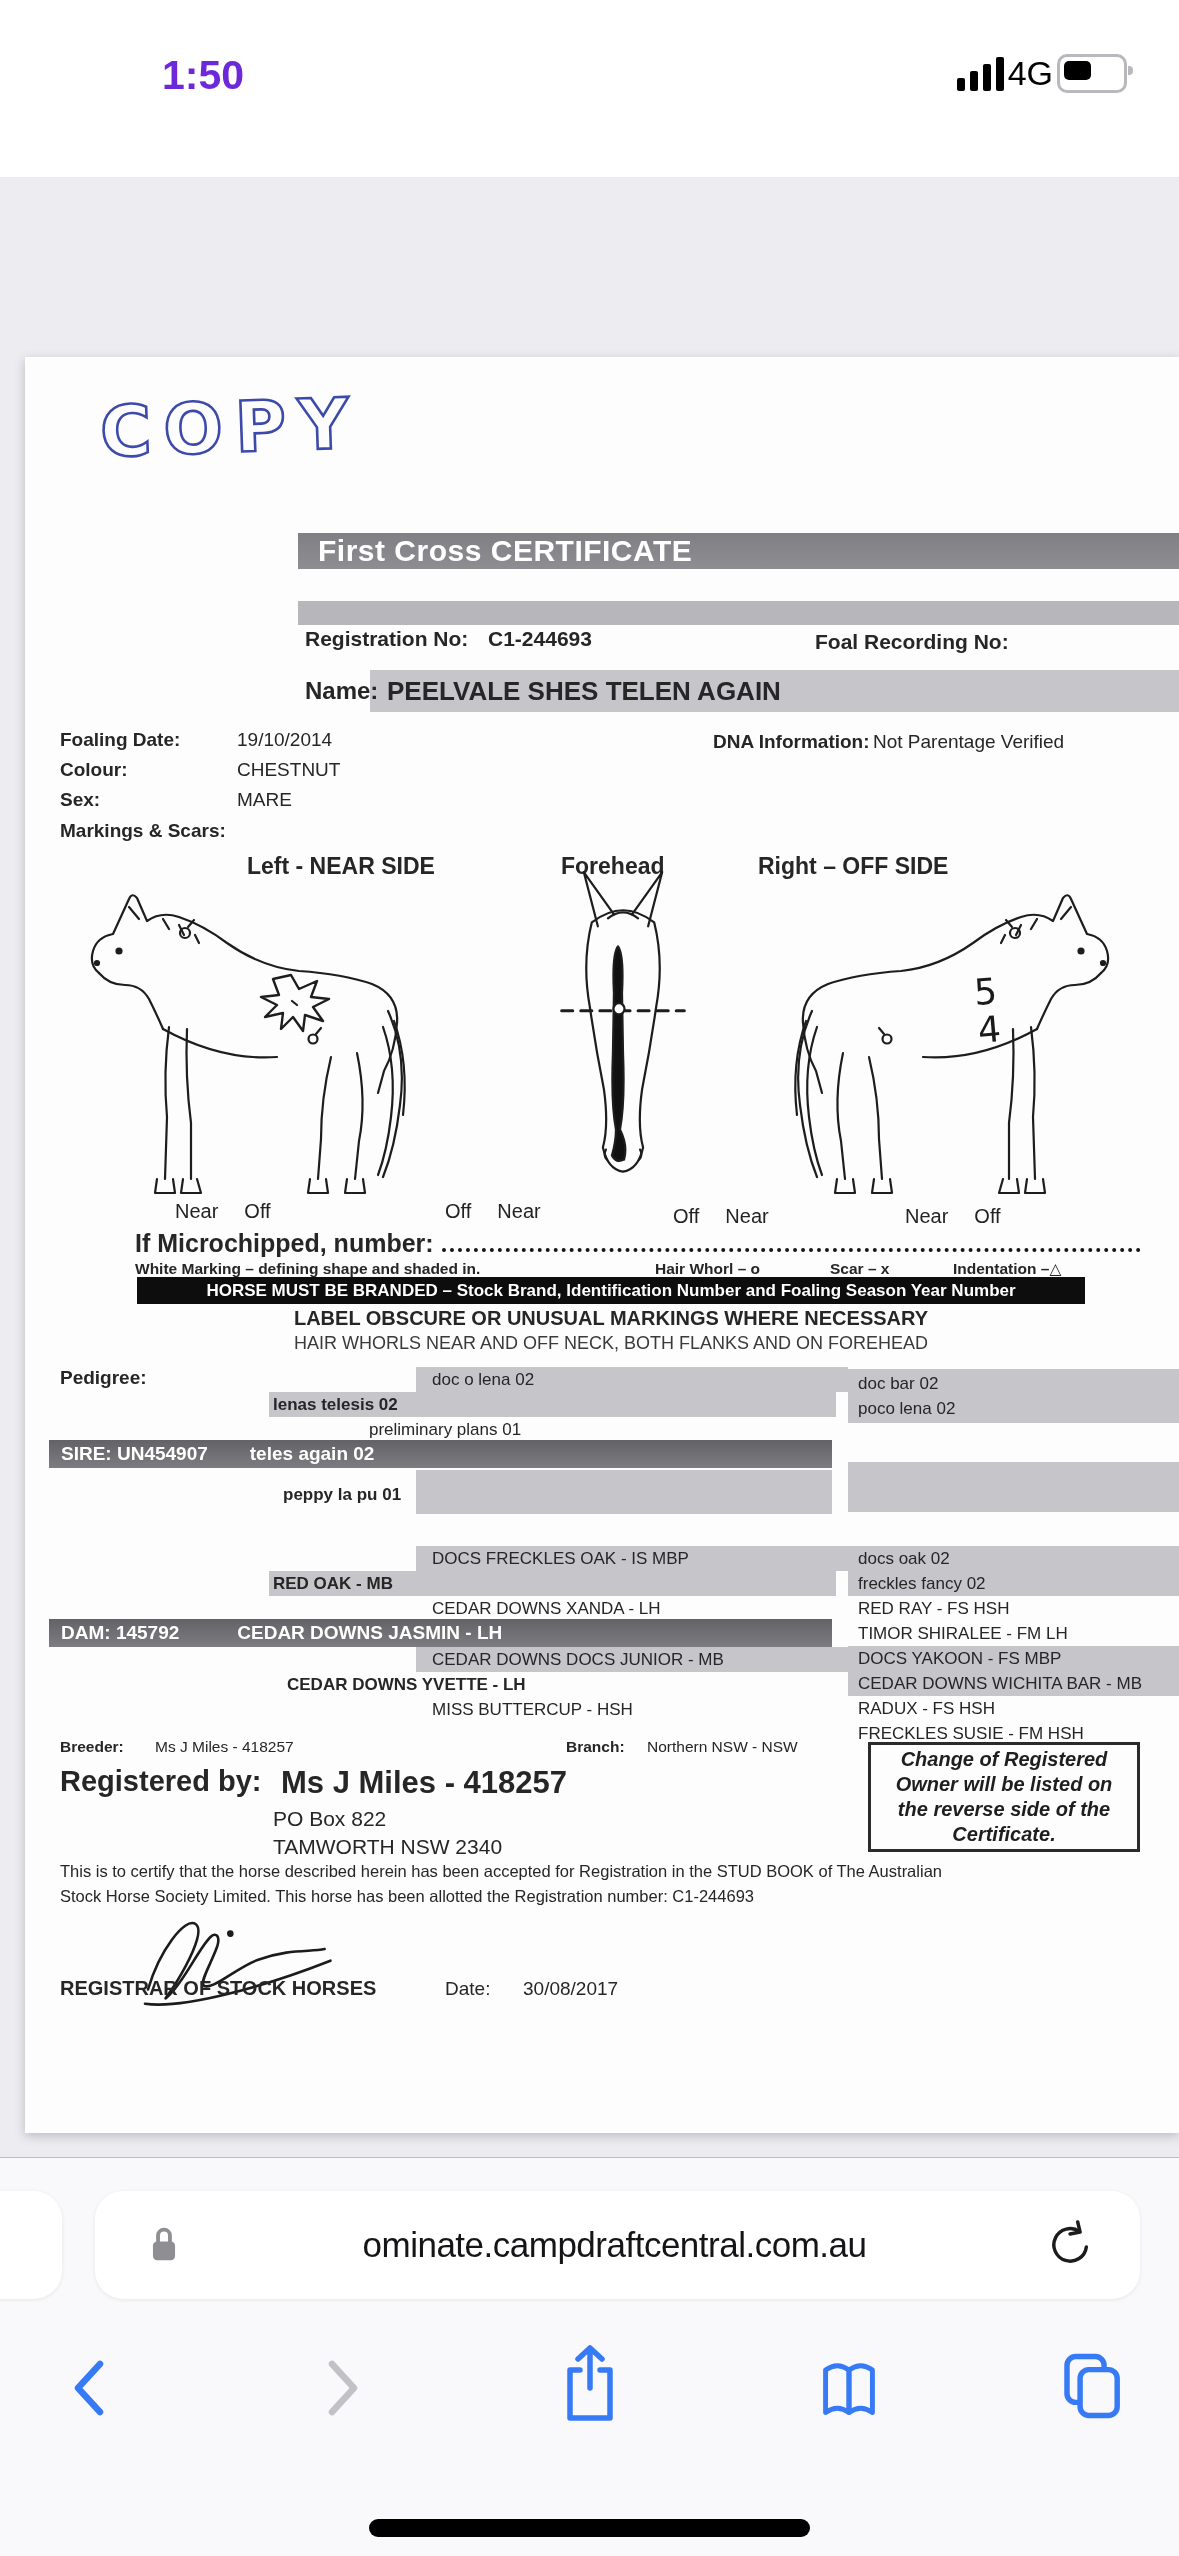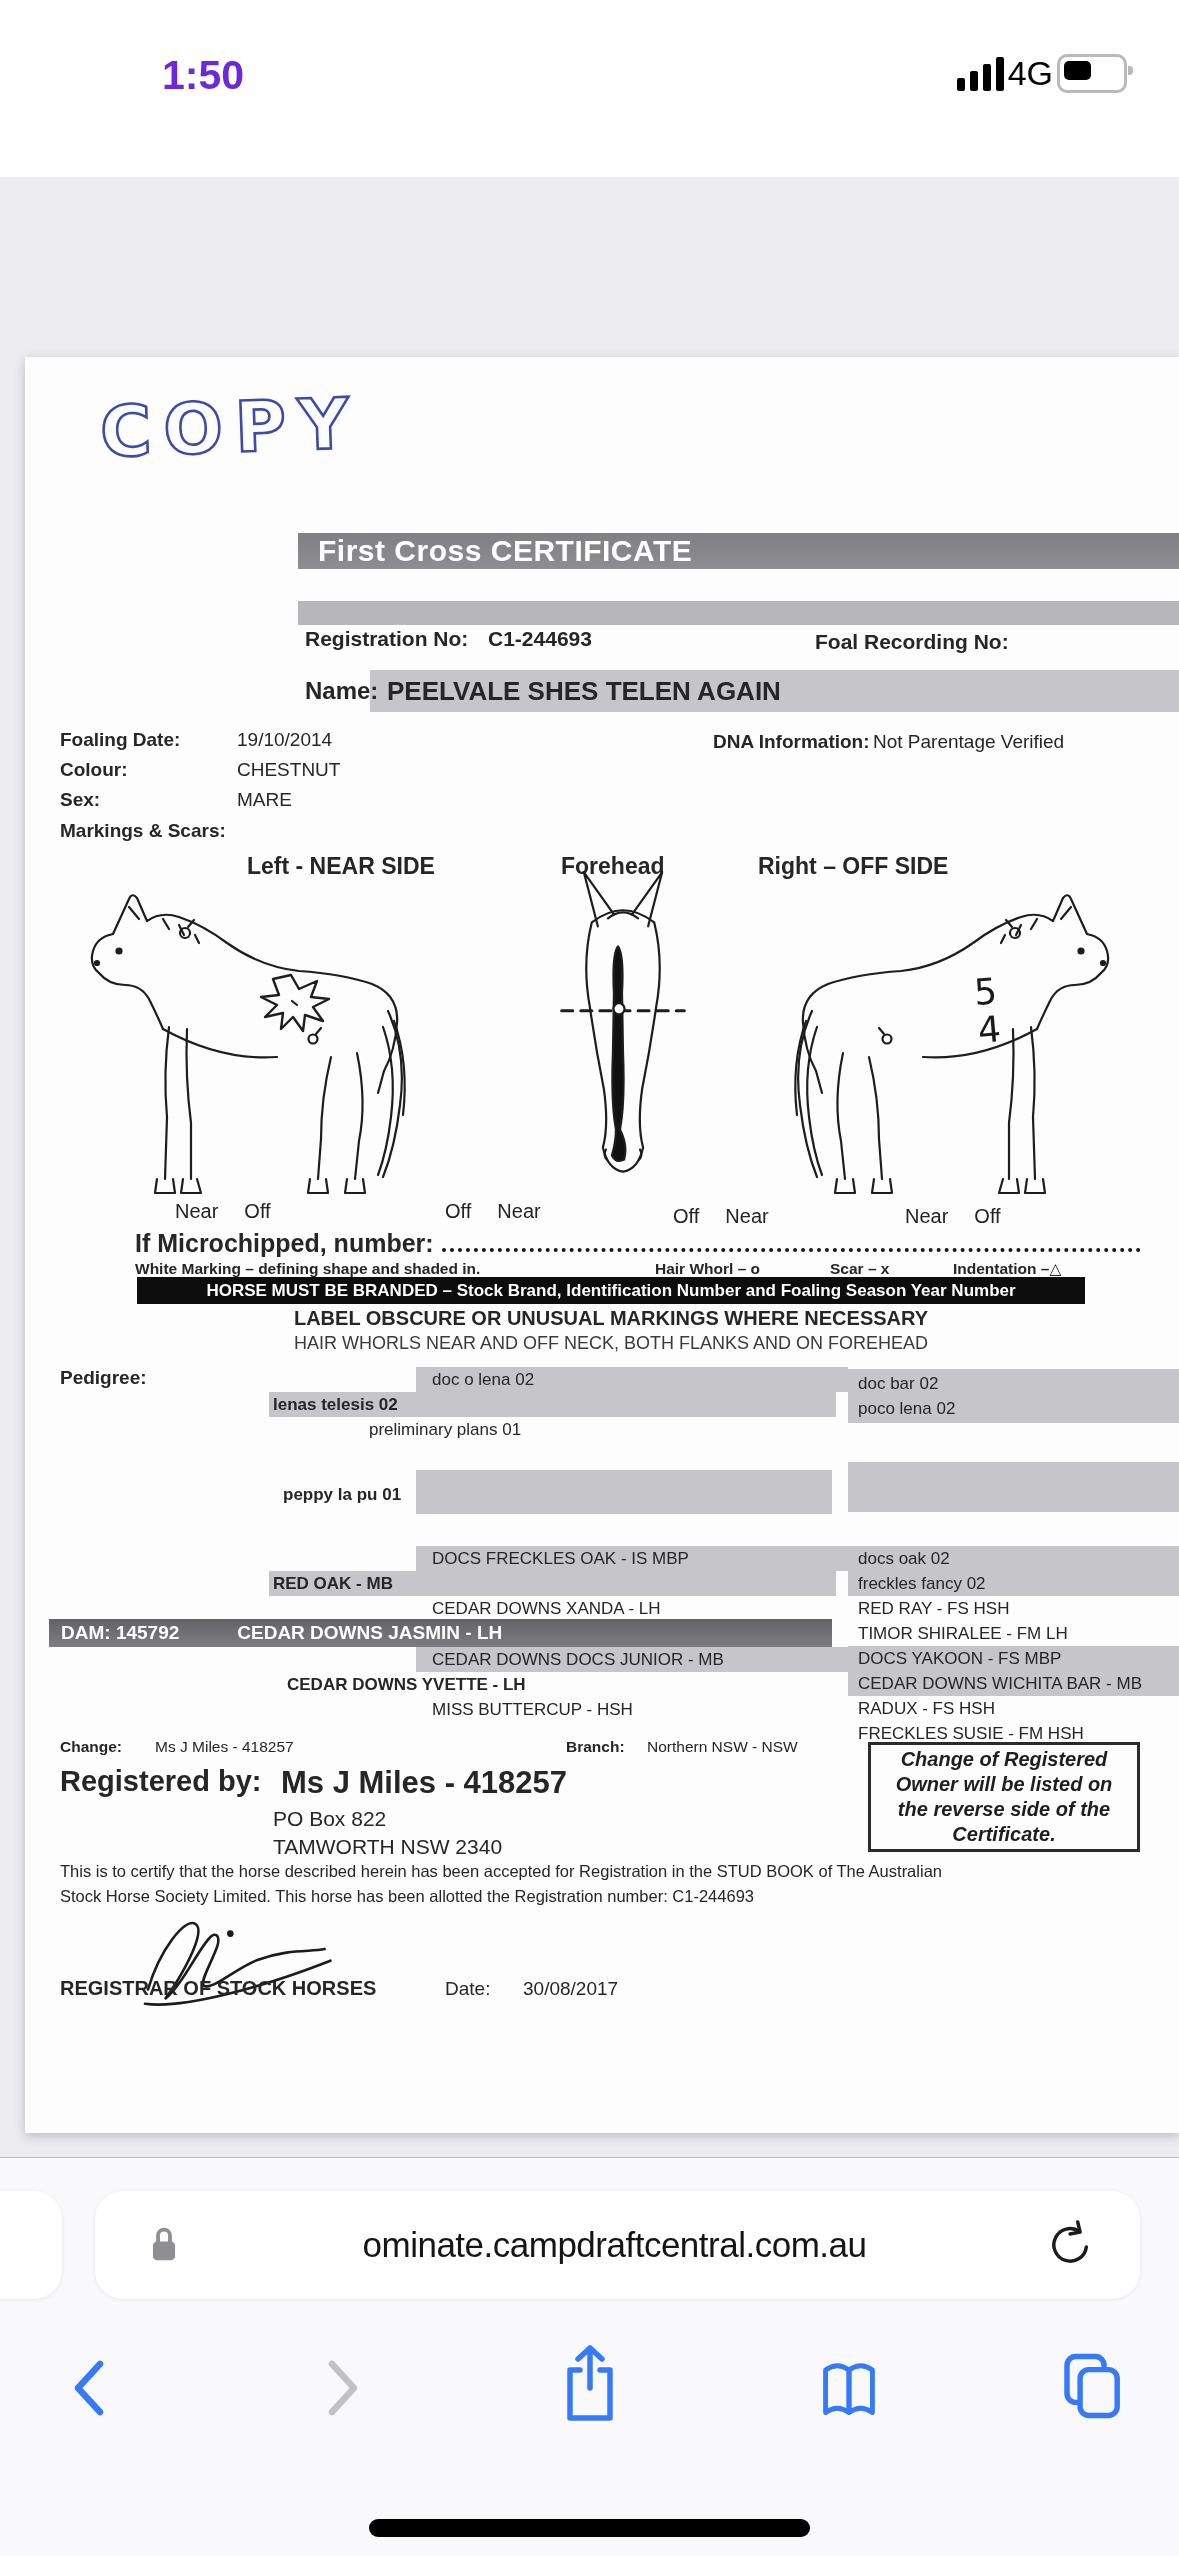--- a/index.html
+++ b/index.html
@@ -196,20 +196,24 @@
 
     <div class="abs blackbar">HORSE MUST BE BRANDED – Stock Brand, Identification Number and Foaling Season Year Number</div>
     <div class="abs b" style="left:112px;top:950px;width:948px;text-align:center;font-size:20px;">LABEL OBSCURE OR UNUSUAL MARKINGS WHERE NECESSARY</div>
     <div class="abs" style="left:112px;top:976px;width:948px;text-align:center;font-size:18px;color:#3a3a3a;">HAIR WHORLS NEAR AND OFF NECK, BOTH FLANKS AND ON FOREHEAD</div>
 
     <div class="abs b" style="left:35px;top:1010px;font-size:19px;">Pedigree:</div>
 
     <div class="abs pedrow graybar" style="left:391px;top:1010px;width:416px;padding-left:16px;">doc o lena 02</div>
     <div class="abs pedrow graybar b" style="left:244px;top:1035px;width:563px;padding-left:4px;">lenas telesis 02</div>
     <div class="abs pedrow" style="left:344px;top:1060px;">preliminary plans 01</div>
+    <div class="abs pedrow darkbar" style="left:24px;top:1083px;width:783px;height:28px;font-size:19px;">
+      <span style="padding-left:12px;">SIRE: UN454907</span>
+      <span style="margin-left:42px;">teles again 02</span>
+    </div>
     <div class="abs graybar" style="left:391px;top:1113px;width:416px;height:44px;"></div>
     <div class="abs pedrow b" style="left:258px;top:1125px;">peppy la pu 01</div>
     <div class="abs rightcol graybar" style="left:823px;top:1012px;width:331px;padding:2px 0 2px 10px;">
       <div>doc bar 02</div>
       <div>poco lena 02</div>
     </div>
     <div class="abs graybar" style="left:823px;top:1105px;width:331px;height:50px;"></div>
 
     <div class="abs pedrow graybar" style="left:391px;top:1189px;width:416px;padding-left:16px;">DOCS FRECKLES OAK - IS MBP</div>
     <div class="abs pedrow graybar b" style="left:244px;top:1214px;width:563px;padding-left:4px;">RED OAK - MB</div>
@@ -226,21 +230,21 @@
       <div class="graybar" style="padding-left:10px;">docs oak 02</div>
       <div class="graybar" style="padding-left:10px;">freckles fancy 02</div>
       <div style="padding-left:10px;">RED RAY - FS HSH</div>
       <div style="padding-left:10px;">TIMOR SHIRALEE - FM LH</div>
       <div class="graybar" style="padding-left:10px;">DOCS YAKOON - FS MBP</div>
       <div class="graybar" style="padding-left:10px;">CEDAR DOWNS WICHITA BAR - MB</div>
       <div style="padding-left:10px;">RADUX - FS HSH</div>
       <div style="padding-left:10px;">FRECKLES SUSIE - FM HSH</div>
     </div>
 
-    <div class="abs b" style="left:35px;top:1381px;font-size:15.5px;">Change:</div>
+    <div class="abs b" style="left:35px;top:1381px;font-size:15.5px;">Breeder:</div>
     <div class="abs" style="left:130px;top:1381px;font-size:15.5px;">Ms J Miles - 418257</div>
     <div class="abs b" style="left:541px;top:1381px;font-size:15.5px;">Branch:</div>
     <div class="abs" style="left:622px;top:1381px;font-size:15.5px;">Northern NSW - NSW</div>
 
     <div class="abs b" style="left:35px;top:1408px;font-size:29px;">Registered by:</div>
     <div class="abs b" style="left:256px;top:1408px;font-size:31px;">Ms J Miles - 418257</div>
     <div class="abs" style="left:248px;top:1450px;font-size:21px;">PO Box 822</div>
     <div class="abs" style="left:248px;top:1478px;font-size:21px;">TAMWORTH NSW 2340</div>
 
     <div class="abs chgbox">

